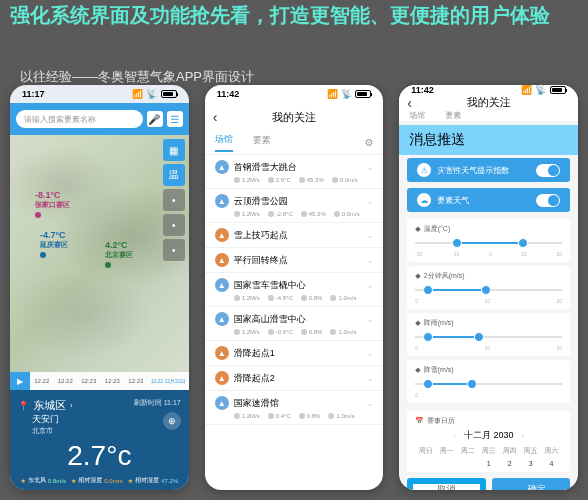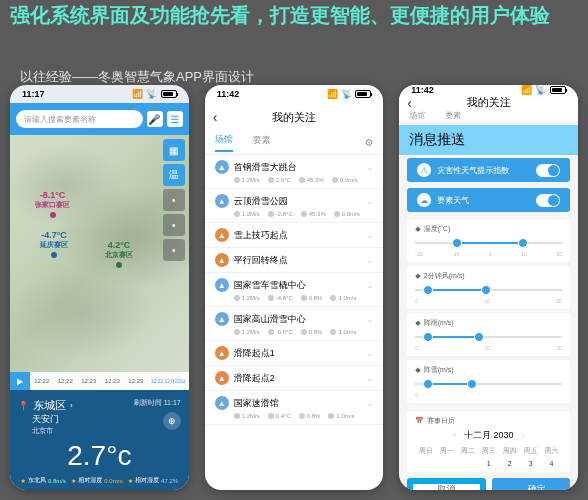--- a/index.html
+++ b/index.html
@@ -20,21 +20,21 @@
 
 
 .p1-search { height: 26px; background: #38a0e6; display: flex; align-items: center; padding: 16px 6px; gap: 4px; }
 .p1-search-input { flex: 1; height: 18px; background: #fff; border-radius: 9px; font-size: 8px; color: #999; padding: 0 8px; display: flex; align-items: center; }
 .p1-search-icon { width: 16px; height: 16px; background: #fff; border-radius: 3px; display: flex; align-items: center; justify-content: center; font-size: 10px; color: #38a0e6; }
 .p1-map { flex: 1; position: relative; background: linear-gradient(135deg, #d4ddc8 0%, #c8d4bc 30%, #b8c8a8 50%, #c8d4c0 70%, #d8e0d0 100%); }
 .p1-map::before { content: ''; position: absolute; inset: 0; background: 
   radial-gradient(ellipse 60px 40px at 30% 20%, rgba(150,160,140,0.4), transparent),
   radial-gradient(ellipse 80px 50px at 70% 40%, rgba(140,155,130,0.5), transparent),
   radial-gradient(ellipse 70px 45px at 40% 70%, rgba(155,165,145,0.4), transparent); }
-.map-label { position: absolute; font-size: 7px; font-weight: 600; display: flex; flex-direction: column; align-items: center; }
+.map-label { position: absolute; font-size: 7px; font-weight: 600; display: flex; flex-direction: column; }
 .map-label .temp { font-size: 9px; }
 .map-label .dot { width: 6px; height: 6px; border-radius: 50%; margin-top: 2px; }
 .ml1 { top: 55px; left: 25px; color: #b03a7a; }
 .ml1 .dot { background: #b03a7a; }
 .ml2 { top: 95px; left: 30px; color: #1a6aa8; }
 .ml2 .dot { background: #1a6aa8; }
 .ml3 { top: 105px; left: 95px; color: #2a7a3a; }
 .ml3 .dot { background: #2a7a3a; }
 .p1-sidebar { position: absolute; right: 4px; top: 4px; display: flex; flex-direction: column; gap: 3px; }
 .p1-side-btn { width: 22px; height: 22px; background: #38a0e6; border-radius: 3px; display: flex; align-items: center; justify-content: center; color: #fff; font-size: 10px; }

